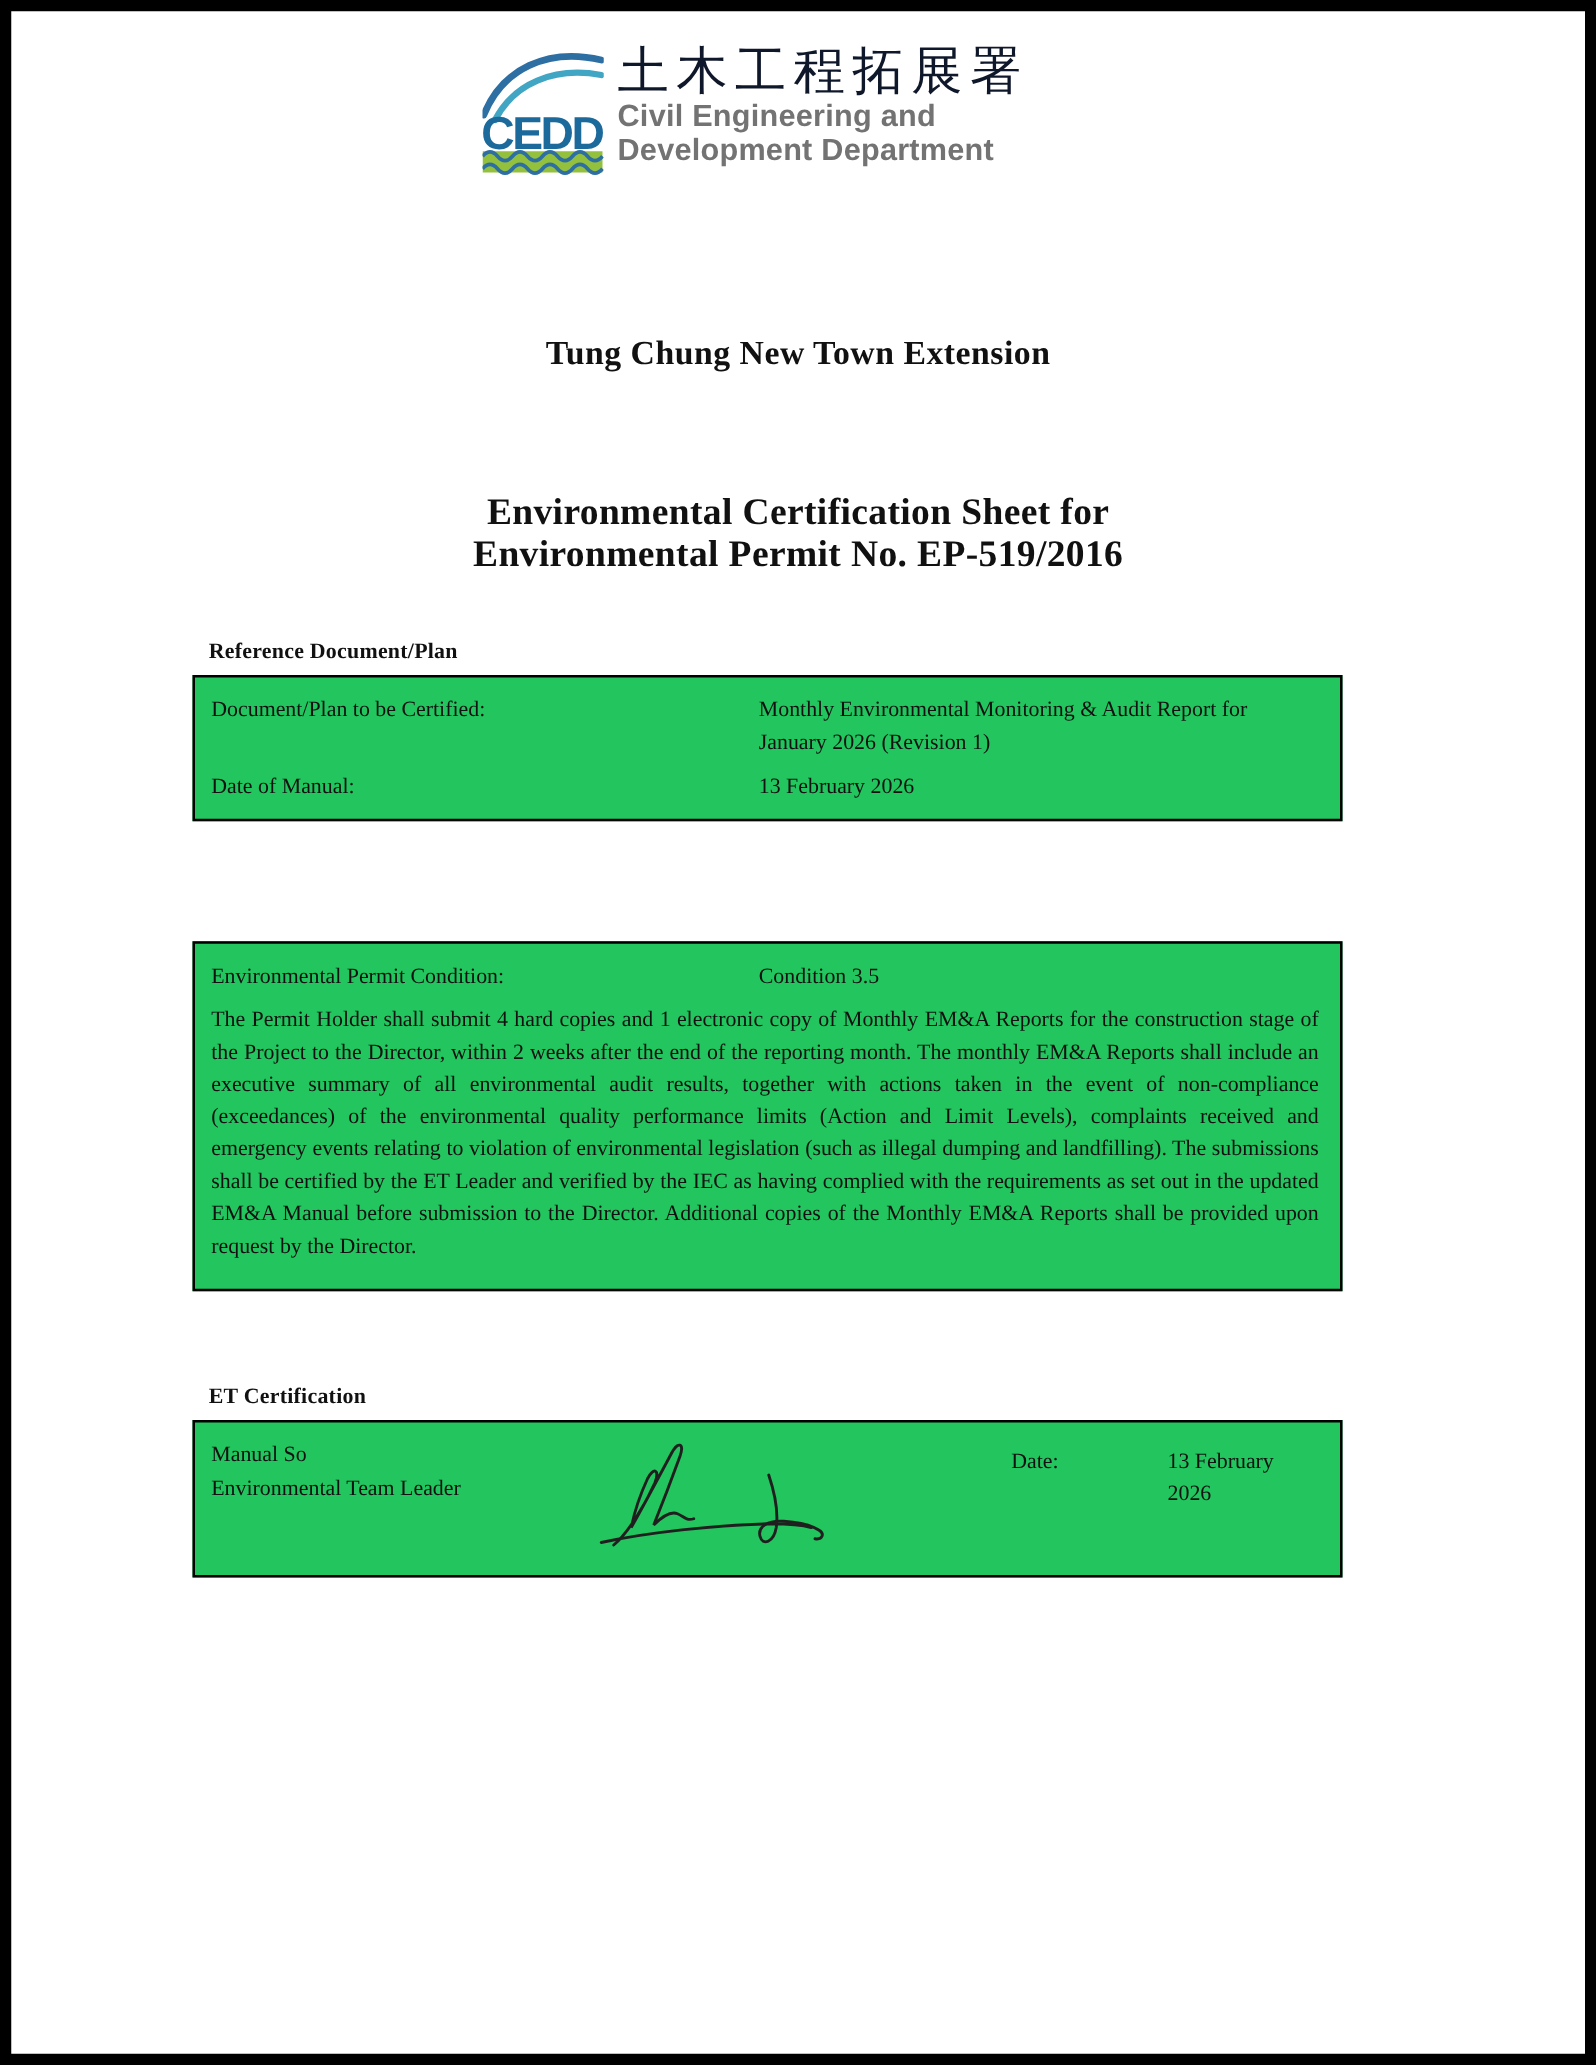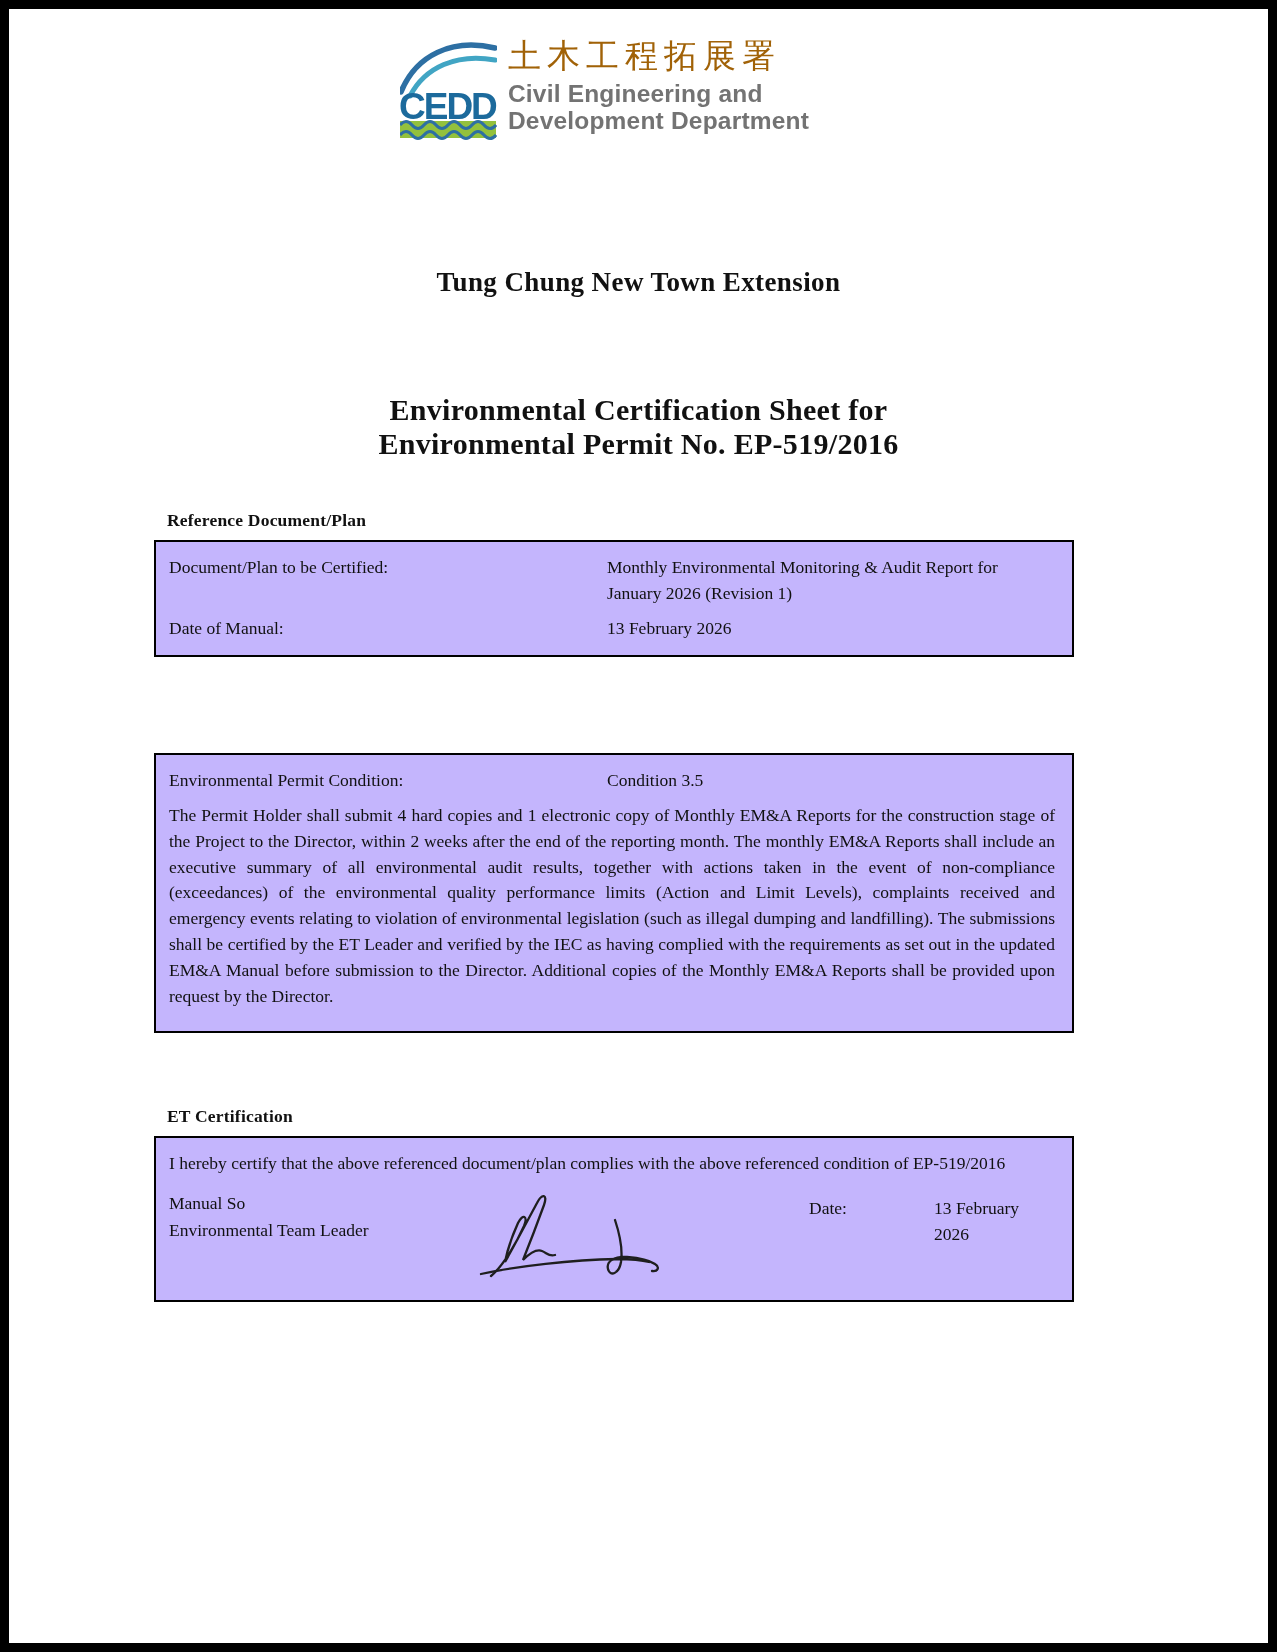--- a/index.html
+++ b/index.html
@@ -11,21 +11,21 @@
   }
   
   .logo-block {
     display:flex; align-items:flex-start; gap:11px;
     width:fit-content; margin:26px auto 0 auto; transform:translateX(-34px);
   }
   .logo-mark { flex:0 0 auto; }
   .logo-text { padding-top:2px; }
   .logo-chinese {
     font-family:"Liberation Sans", sans-serif;
-    font-size:33px; color:#a16207; letter-spacing:6px; line-height:38px;
+    font-size:41px; color:#0f172a; letter-spacing:6px; line-height:38px;
   }
   .logo-english {
     font-family:"Liberation Sans", sans-serif;
     font-size:24.5px; font-weight:bold; color:#737373; line-height:27px;
     margin-top:5px; letter-spacing:0.2px;
   }
   
   .project-title {
     text-align:center; margin-top:126px;
     font-size:27px; font-weight:bold; letter-spacing:0.4px;
@@ -38,21 +38,21 @@
   .content { margin-left:145px; width:920px; }
   .section-heading {
     font-weight:bold; font-size:17.5px; margin:0 0 9px 13px; letter-spacing:0.2px;
   }
   .sec-ref-doc   { margin-top:49px; }
   .sec-ref-cond  { margin-top:96px; }
   .sec-cert      { margin-top:73px; }
   .box {
     border:2px solid #000; box-sizing:border-box; width:920px;
     padding:12px 17px 14px 13px; font-size:17.5px; line-height:26px;
-    background:#c4b5fd;
+    background:#22c55e;
   }
   .kv { display:grid; grid-template-columns:438px 1fr; }
   .kv + .kv { margin-top:9px; }
   .box-body { margin:10px 0 8px 0; text-align:justify; line-height:25.8px; }
   .statement { margin:0 0 14px 0; text-align:justify; }
   
   .sign-row { position:relative; height:96px; }
   .signer { line-height:27px; }
   .signature-wrap { position:absolute; left:308px; top:0; }
   .date-label { position:absolute; left:640px; top:5px; }
@@ -110,21 +110,20 @@
           <span>Environmental Permit Condition:</span>
           <span>Condition 3.5</span>
         </div>
         <p class="box-body">The Permit Holder shall submit 4 hard copies and 1 electronic copy of Monthly EM&amp;A Reports for the construction stage of the Project to the Director, within 2 weeks after the end of the reporting month.  The monthly EM&amp;A Reports shall include an executive summary of all environmental audit results, together with actions taken in the event of non-compliance (exceedances) of the environmental quality performance limits (Action and Limit Levels), complaints received and emergency events relating to violation of environmental legislation (such as illegal dumping and landfilling).  The submissions shall be certified by the ET Leader and verified by the IEC as having complied with the requirements as set out in the updated EM&amp;A Manual before submission to the Director.  Additional copies of the Monthly EM&amp;A Reports shall be provided upon request by the Director.</p>
       </div>
     </div>
 
     <div class="sec-cert">
       <div class="section-heading">ET Certification</div>
       <div class="box">
-        <p class="statement">I hereby certify that the above referenced document/plan complies with the above referenced condition of EP-519/2016</p>
         <div class="sign-row">
           <div class="signer">
             <div>Manual So</div>
             <div>Environmental Team Leader</div>
           </div>
           <div class="signature-wrap">
             <svg width="190" height="95" viewBox="0 0 190 95" aria-hidden="true">
               <g fill="none" stroke="#1f1f1f" stroke-width="2.3" stroke-linecap="round">
                 <path d="M 14,86 C 26,76 40,52 47,36 C 51,26 46,23 41,33 C 35,46 30,62 28,72 C 37,56 52,28 60,13 C 65,3 71,4 67,15 C 59,37 50,60 46,70 C 53,63 60,59 65,61 C 70,63 72,67 78,65"></path>
                 <path d="M 4,84 C 40,76 95,70 140,69 C 155,69 165,70 172,72"></path>

